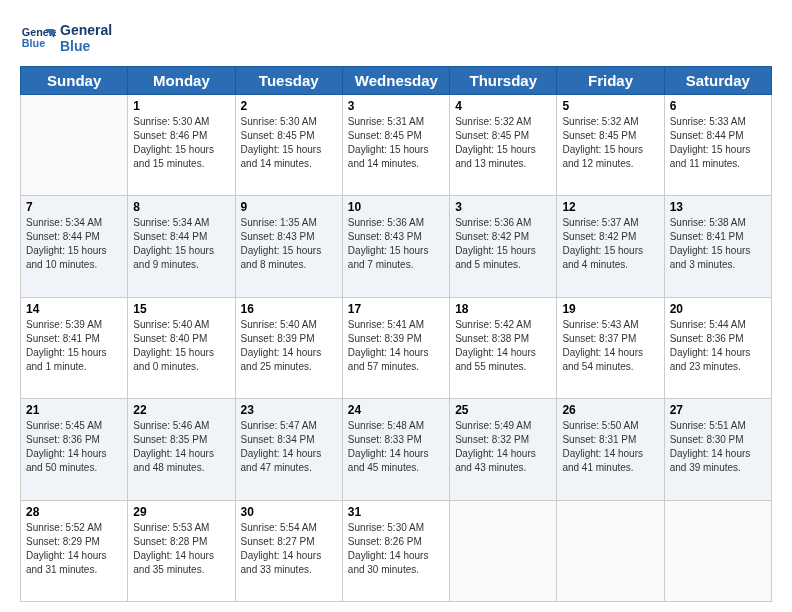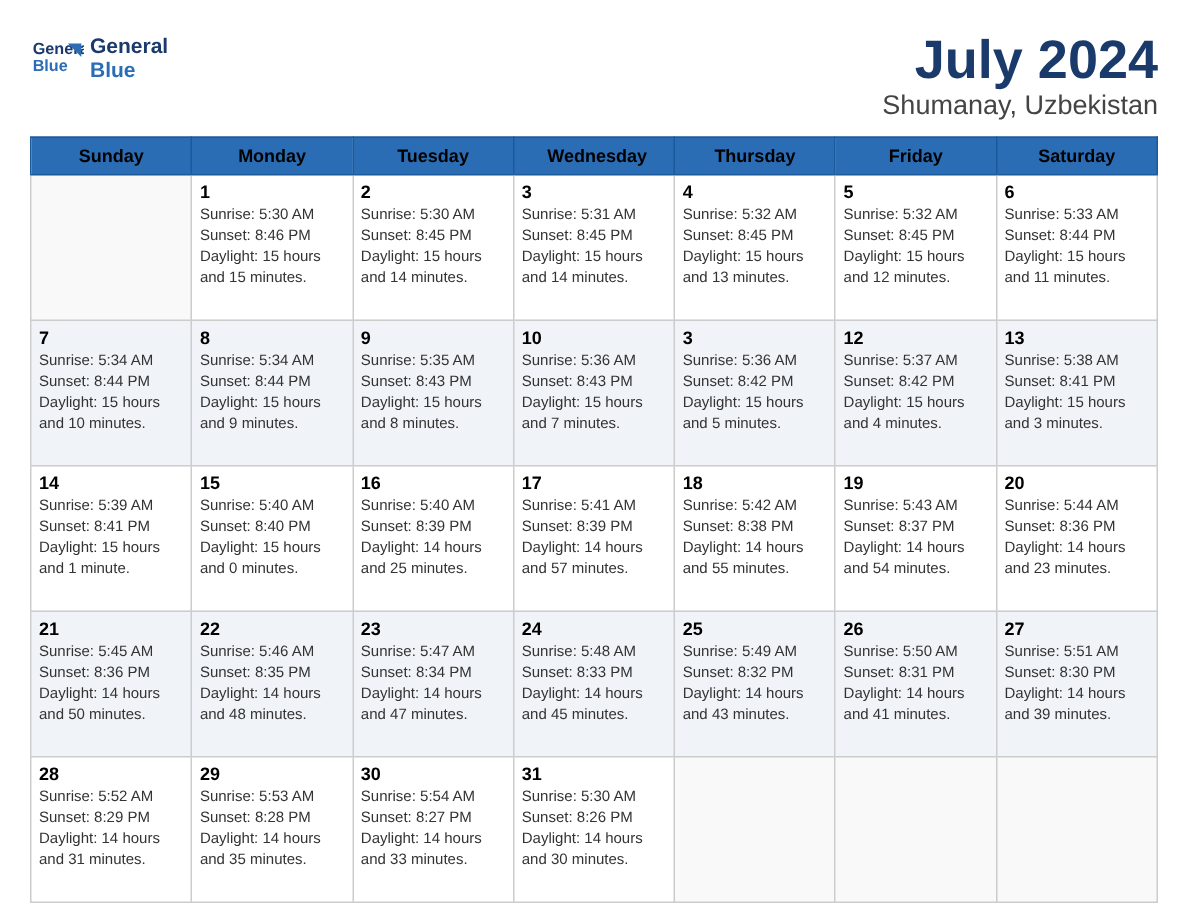--- a/index.html
+++ b/index.html
@@ -48,24 +48,24 @@
     }
     .calendar {
       flex: 1;
       border: 1px solid #ccc;
       border-collapse: collapse;
       width: 100%;
       table-layout: fixed;
     }
     .calendar thead tr th {
       background-color: #2a6db5;
-      color: #000000;
+      color: #ffffff;
       text-align: center;
-      padding: 5px 22px;
-      font-size: 12px;
+      padding: 5px 12px;
+      font-size: 15px;
       border: 1px solid #1a5a9a;
     }
     .calendar tbody tr td {
       border: 1px solid #ccc;
       vertical-align: top;
       padding: 4px 5px;
       font-size: 10px;
       color: #333;
       height: 88px;
     }
@@ -96,24 +96,20 @@
       <svg class="logo-icon" viewBox="0 0 40 40">
         <text x="2" y="18" font-size="12" font-weight="bold" fill="#1a3a6b">General</text>
         <text x="2" y="30" font-size="12" font-weight="bold" fill="#2a6db5">Blue</text>
         <polygon points="28,10 38,10 38,20" fill="#2a6db5"></polygon>
       </svg>
       <div>
         <div style="font-size:14px;font-weight:bold;color:#1a3a6b;">General</div>
         <div style="font-size:14px;font-weight:bold;color:#2a6db5;">Blue</div>
       </div>
     </div>
-    <div class="title-block">
-      <h1>July 2024</h1>
-      <h2>Shumanay, Uzbekistan</h2>
-    </div>
   </div>
 
   <table class="calendar">
     <thead>
       <tr>
 
       <th>Sunday</th>
           <th>Monday</th>
           <th>Tuesday</th>
           <th>Wednesday</th>
@@ -155,21 +151,21 @@
           <td>
             <span class="day-number">7</span>
             <div class="cell-info"><span>Sunrise: 5:34 AM</span><br><span>Sunset: 8:44 PM</span><br><span>Daylight: 15 hours</span><br><span>and 10 minutes.</span><br></div>
           </td>
           <td>
             <span class="day-number">8</span>
             <div class="cell-info"><span>Sunrise: 5:34 AM</span><br><span>Sunset: 8:44 PM</span><br><span>Daylight: 15 hours</span><br><span>and 9 minutes.</span><br></div>
           </td>
           <td>
             <span class="day-number">9</span>
-            <div class="cell-info"><span>Sunrise: 5:35 AM</span><br><span>Sunset: 8:43 PM</span><br><span>Daylight: 15 hours</span><br><span>and 8 minutes.</span><br></div>
+            <div class="cell-info"><span>Sunrise: 1:35 AM</span><br><span>Sunset: 8:43 PM</span><br><span>Daylight: 15 hours</span><br><span>and 8 minutes.</span><br></div>
           </td>
           <td>
             <span class="day-number">10</span>
             <div class="cell-info"><span>Sunrise: 5:36 AM</span><br><span>Sunset: 8:43 PM</span><br><span>Daylight: 15 hours</span><br><span>and 7 minutes.</span><br></div>
           </td>
           <td>
             <span class="day-number">3</span>
             <div class="cell-info"><span>Sunrise: 5:36 AM</span><br><span>Sunset: 8:42 PM</span><br><span>Daylight: 15 hours</span><br><span>and 5 minutes.</span><br></div>
           </td>
           <td>

